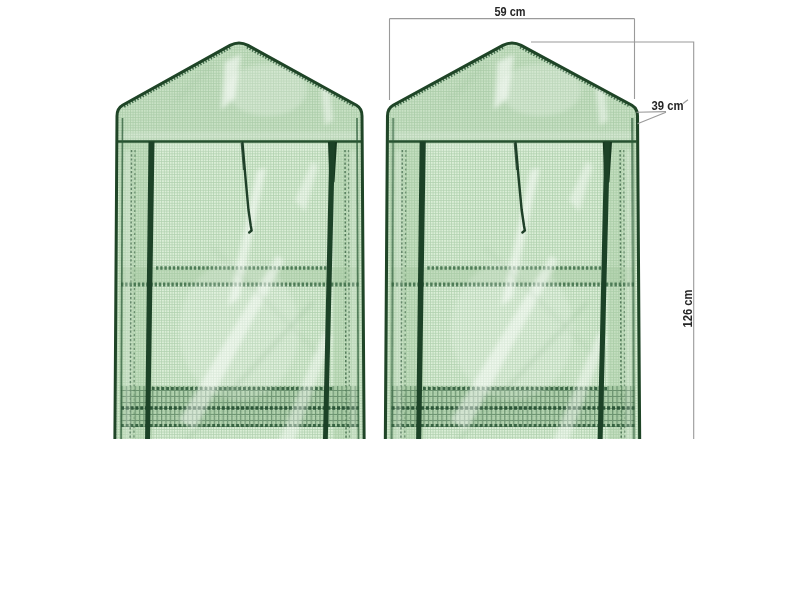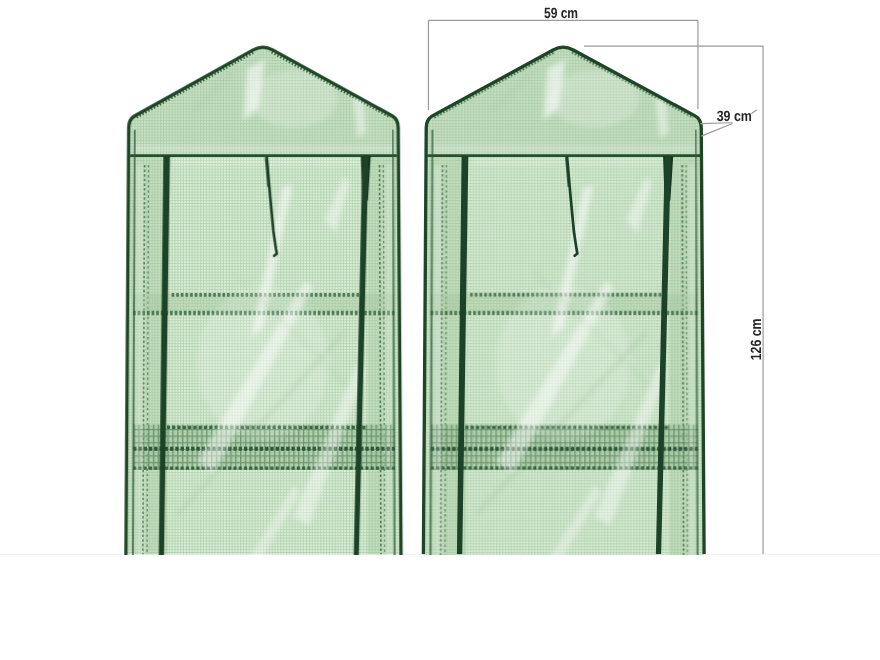--- a/index.html
+++ b/index.html
@@ -1,16 +1,16 @@
 <!DOCTYPE html>
 <html><head>
 <meta charset="utf-8">
 <style>
   html,body{margin:0;padding:0;background:#fff;}
-  #stage{position:relative;width:800px;height:504px;overflow:hidden;background:#a3a3a3;
+  #stage{position:relative;width:800px;height:439px;overflow:hidden;background:#a3a3a3;
          font-family:"Liberation Sans", sans-serif;}
 </style>
 </head>
 <body>
 <div id="stage">
 <svg width="800" height="600" viewBox="0 0 800 600">
   <defs>
 
     <pattern id="mesh" width="2.6" height="2.6" patternUnits="userSpaceOnUse">
       <path d="M0 0.45 H2.6 M0.45 0 V2.6" stroke="#a5c8a3" stroke-width="0.75" opacity="0.8"></path>

